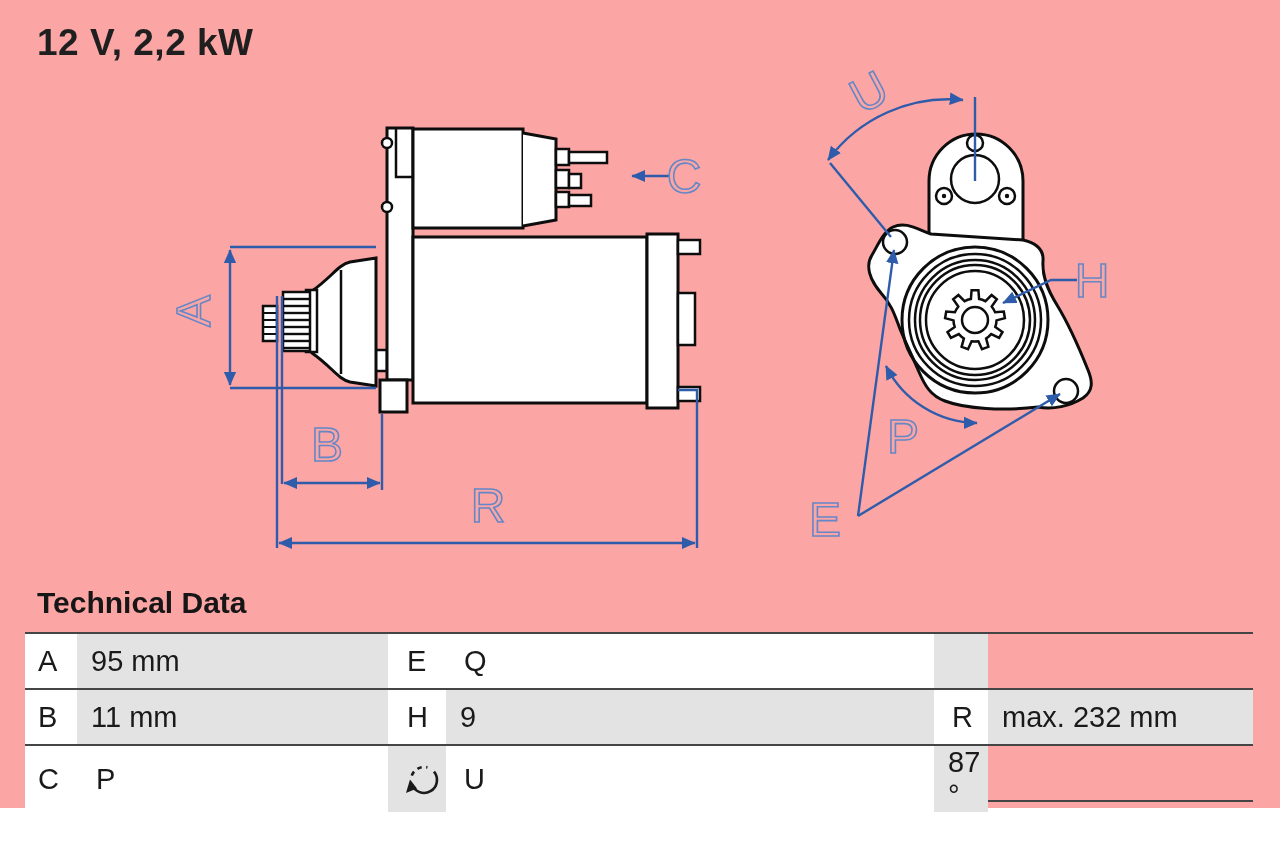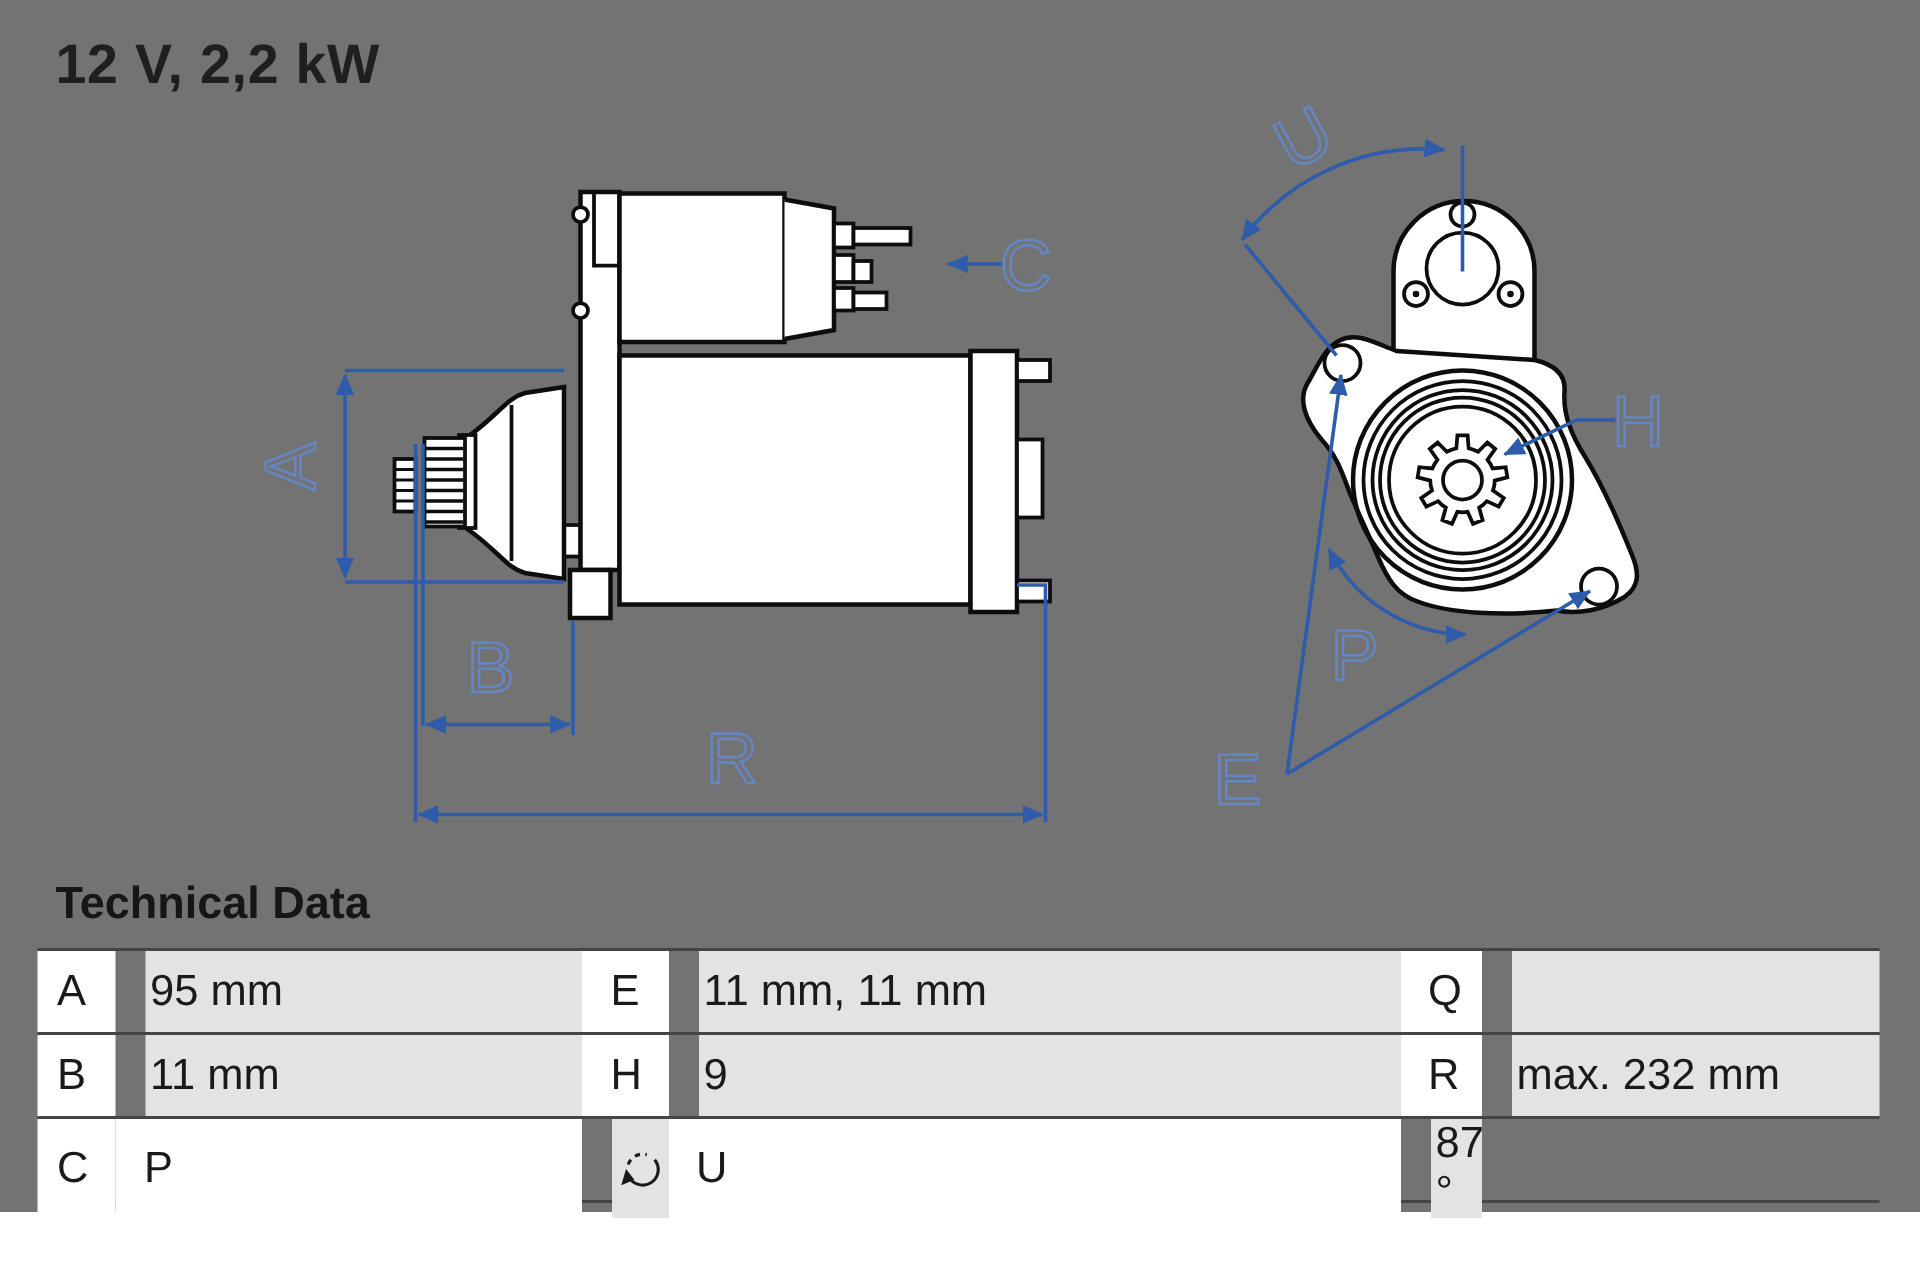--- a/index.html
+++ b/index.html
@@ -1,29 +1,29 @@
 <!DOCTYPE html>
 <html><head>
 <meta charset="utf-8">
 <style>
   html,body{margin:0;padding:0;background:#ffffff;width:1280px;height:853px;overflow:hidden;
             font-family:"Liberation Sans",sans-serif;}
-  #stage{position:relative;width:1280px;height:808px;background:#737373;}
+  #stage{position:relative;width:1280px;height:808px;background:#fca5a5;}
   .page-title{position:absolute;left:37px;top:22px;font-size:37px;font-weight:700;
               letter-spacing:0.5px;color:#1f1f1f;}
   .diagram-svg{position:absolute;left:0;top:56px;}
   .td-heading{position:absolute;left:37px;top:586px;font-size:30px;font-weight:700;color:#161616;text-align:center;}
   .tdtable{position:absolute;left:25px;top:632px;width:1228px;font-size:29px;color:#1a1a1a;}
   .trow{display:grid;grid-template-columns:52px 311px 58px 488px 54px 265px;height:54px;
         border-top:2px solid #454545;}
   .trow:last-child{border-bottom:2px solid #454545;}
   .kcell{background:#ffffff;display:flex;align-items:center;padding-left:13px;}
   .kcell.g2{padding-left:19px;}
   .kcell.g3{padding-left:18px;}
-  .vcell{background:#e3e3e3;display:flex;align-items:center;padding-left:3px;margin-left:20px;}
+  .vcell{background:#e3e3e3;display:flex;align-items:center;padding-left:14px;}
   
   .cad-label{fill:none;stroke:#6487c6;stroke-width:1.6;font-size:48px;
              font-family:"Liberation Sans",sans-serif;}
   .dimline{stroke:#2e5caa;stroke-width:2.4;fill:none;}
   .blk{stroke:#0d0d0d;fill:none;}
   .blkw{stroke:#0d0d0d;fill:#ffffff;}
 </style>
 </head>
 <body>
 
@@ -157,21 +157,20 @@
     </g>
   </svg>
 
   <div class="td-heading">Technical Data</div>
 
   <div class="tdtable">
     <div class="trow">
       <div class="kcell">A</div>
       <div class="vcell">95 mm</div>
       <div class="kcell g2">E</div>
-      <div class="vcell">11 mm, 11 mm</div>
       <div class="kcell g3">Q</div>
       <div class="vcell"></div>
     </div>
     <div class="trow">
       <div class="kcell">B</div>
       <div class="vcell">11 mm</div>
       <div class="kcell g2">H</div>
       <div class="vcell">9</div>
       <div class="kcell g3">R</div>
       <div class="vcell">max. 232 mm</div>

